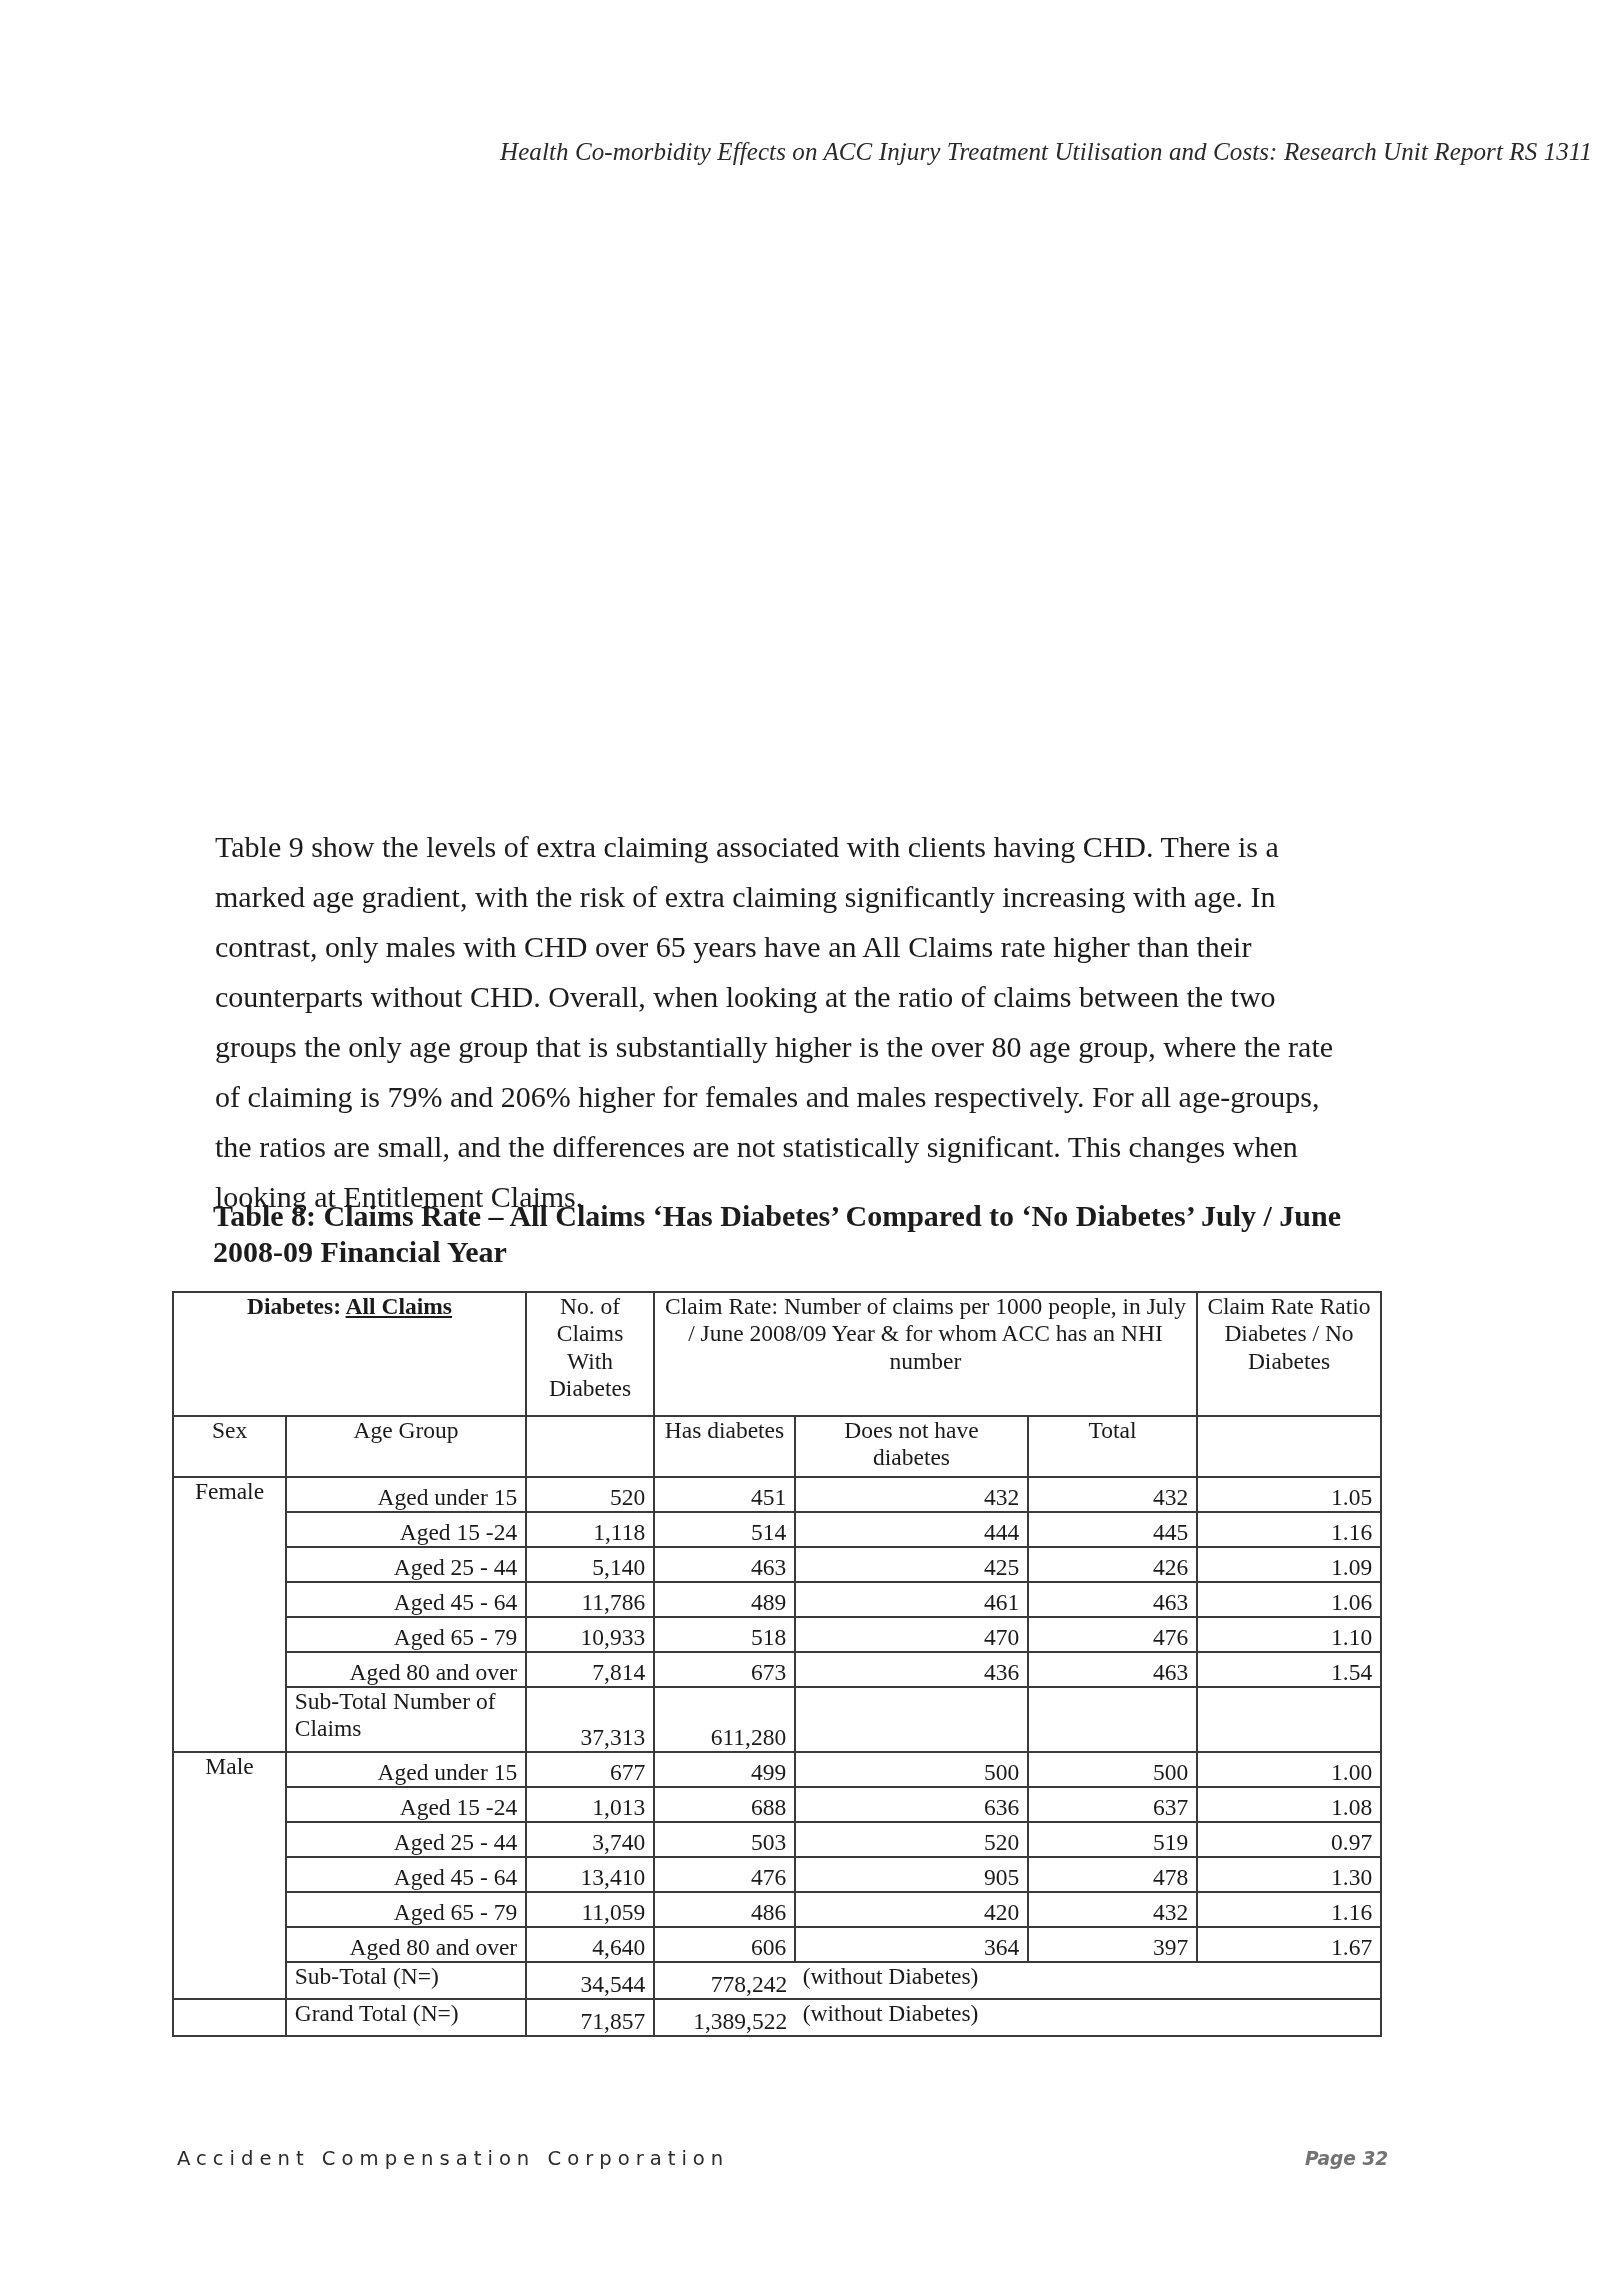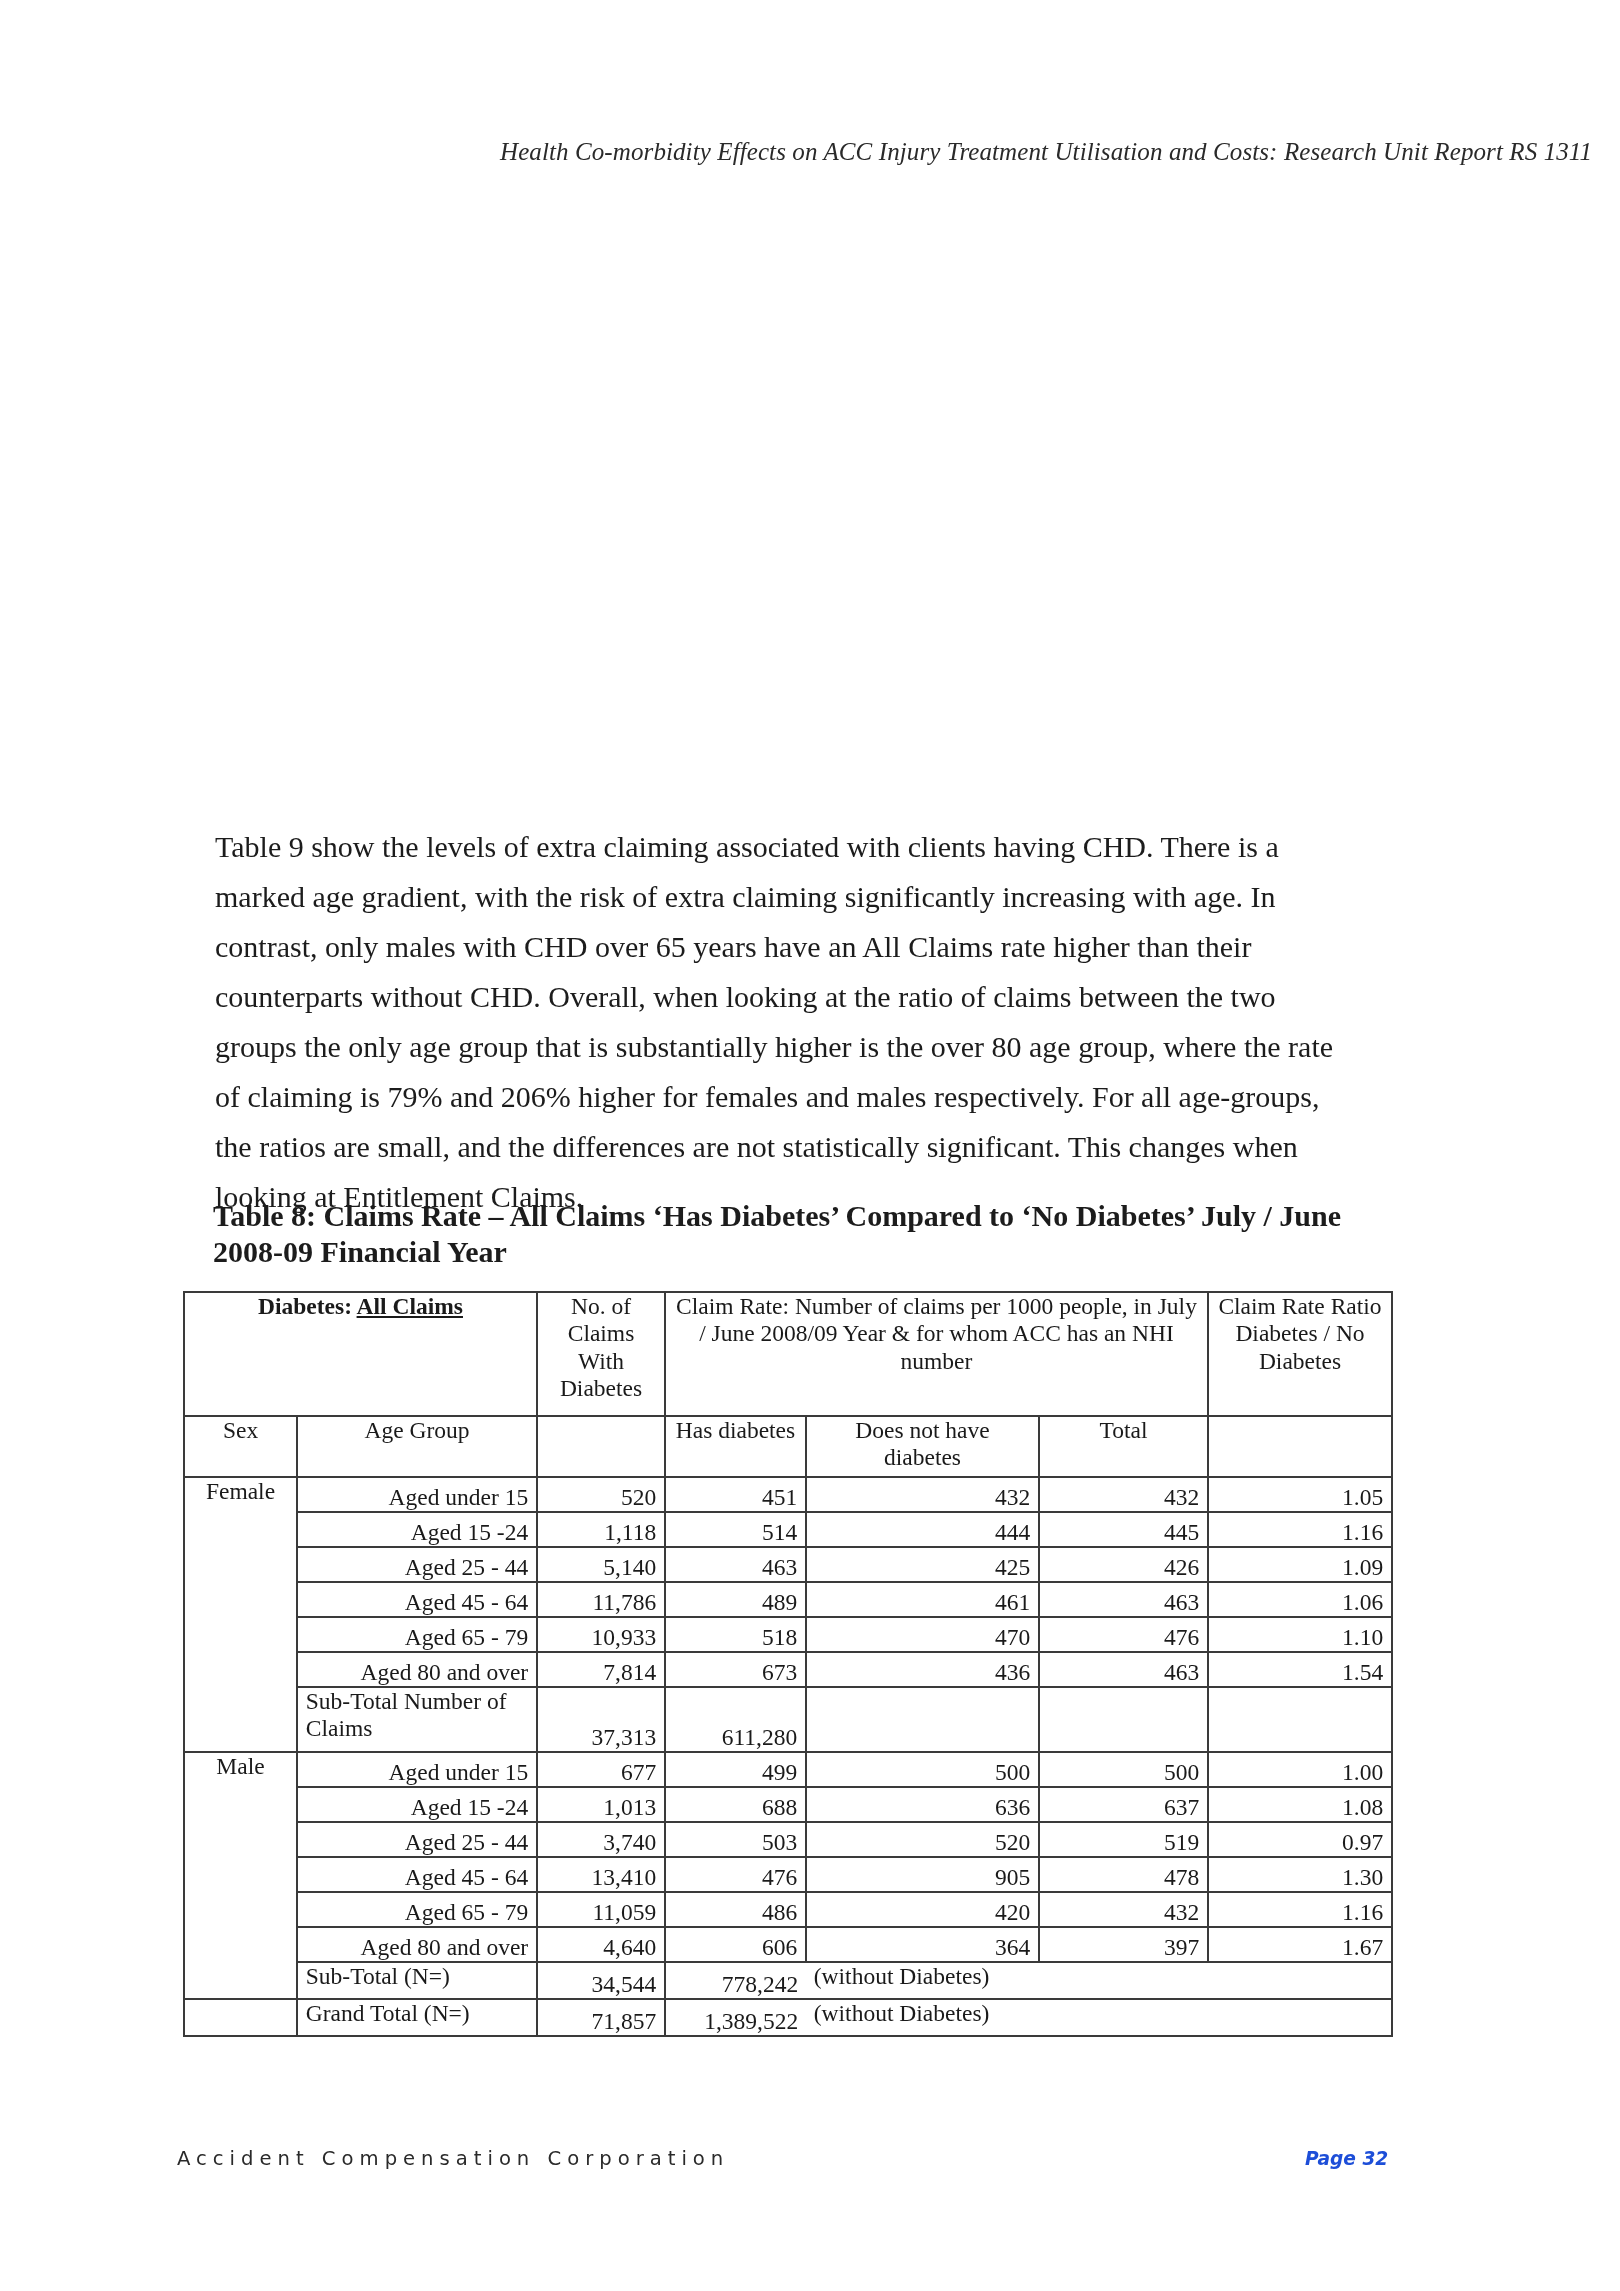--- a/index.html
+++ b/index.html
@@ -14,21 +14,21 @@
     }
     .body-text {
       position: absolute; left: 215px; top: 822px; width: 1152px;
       font-size: 30px; line-height: 50px; color: #1c1c1c;
       white-space: pre-line;
     }
     .table-title {
       position: absolute; left: 213px; top: 1198px; width: 1176px;
       font-weight: bold; font-size: 30px; line-height: 36px; color: #1c1c1c;
     }
-    .tbl-wrap { position: absolute; left: 183px; top: 1291px; }
+    .tbl-wrap { position: absolute; left: 172px; top: 1291px; }
     table.claims {
       border-collapse: collapse; table-layout: fixed;
       font-family: "Liberation Serif", serif; font-size: 23.5px; color: #1a1a1a;
       border: 2.9px solid #3a3a3a;
     }
     table.claims td {
       border: 2px solid #3a3a3a; padding: 0 7.8px; line-height: 27.4px;
       vertical-align: top; overflow: hidden;
     }
     table.claims td.c { text-align: center; }
@@ -45,21 +45,21 @@
     .u { text-decoration: underline; }
     .without { padding-left: 25.5px; }
     .footer-org {
       position: absolute; left: 177px; top: 2147px;
       font-family: "DejaVu Sans", sans-serif; font-size: 19.6px;
       letter-spacing: 6px; color: #2a2a2a; white-space: nowrap;
     }
     .footer-page {
       position: absolute; left: 1305px; top: 2148px;
       font-family: "DejaVu Sans", sans-serif; font-size: 18.6px;
-      font-style: italic; font-weight: bold; color: #1d4ed8; white-space: nowrap;
+      font-style: italic; font-weight: bold; color: #737373; white-space: nowrap;
     }
   </style>
 </head>
 <body>
 
 <div class="running-header">Health Co-morbidity Effects on ACC Injury Treatment Utilisation and Costs: Research Unit Report RS 1311</div>
 
 <div class="body-text">Table 9 show the levels of extra claiming associated with clients having CHD. There is a
 marked age gradient, with the risk of extra claiming significantly increasing with age. In
 contrast, only males with CHD over 65 years have an All Claims rate higher than their

